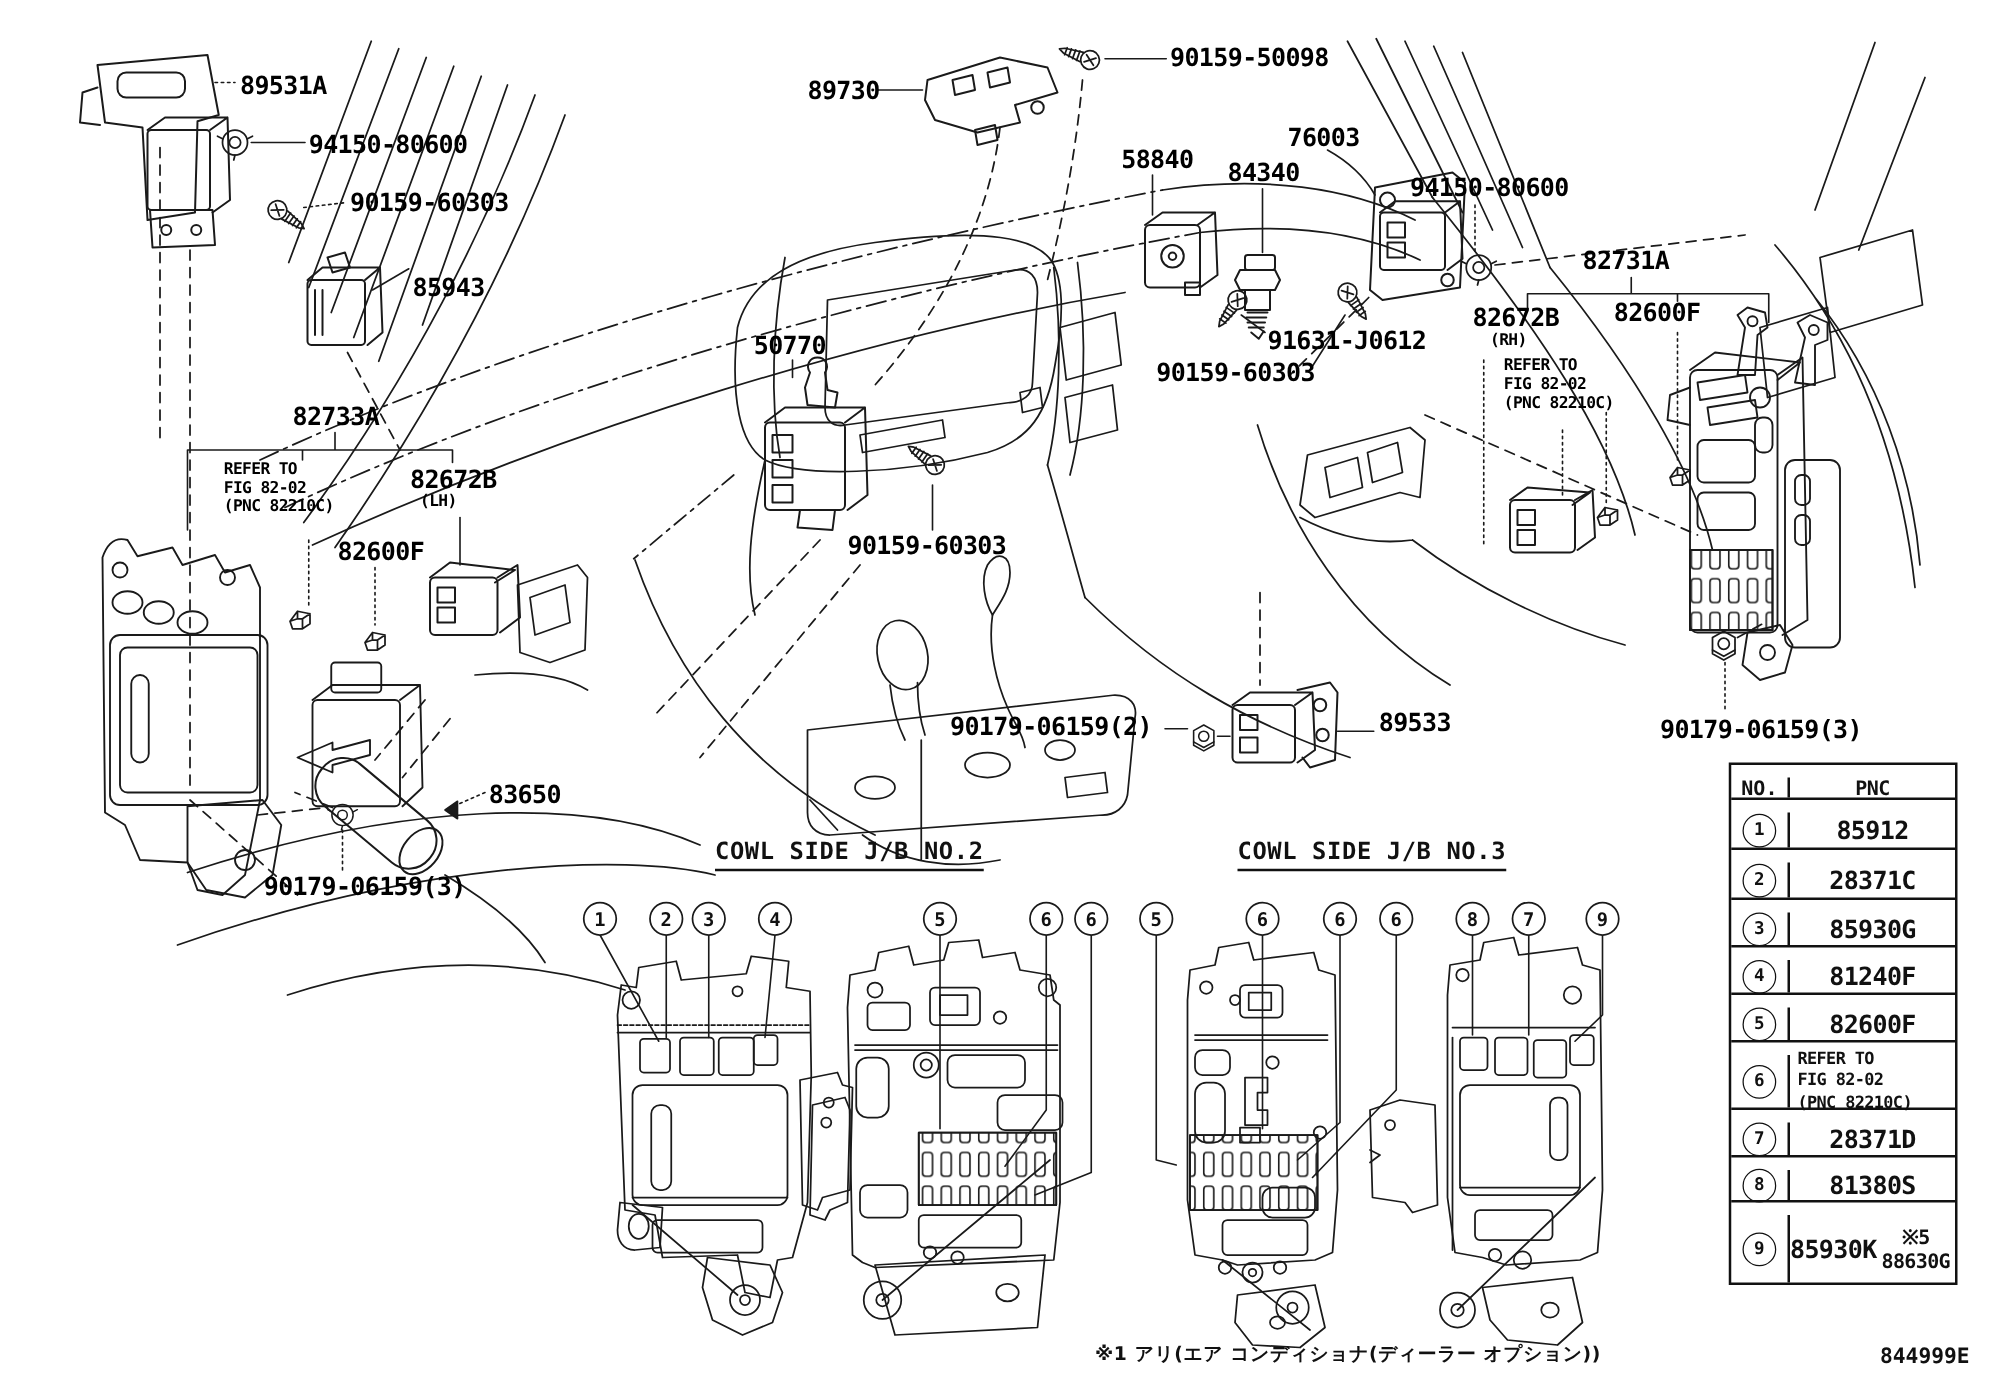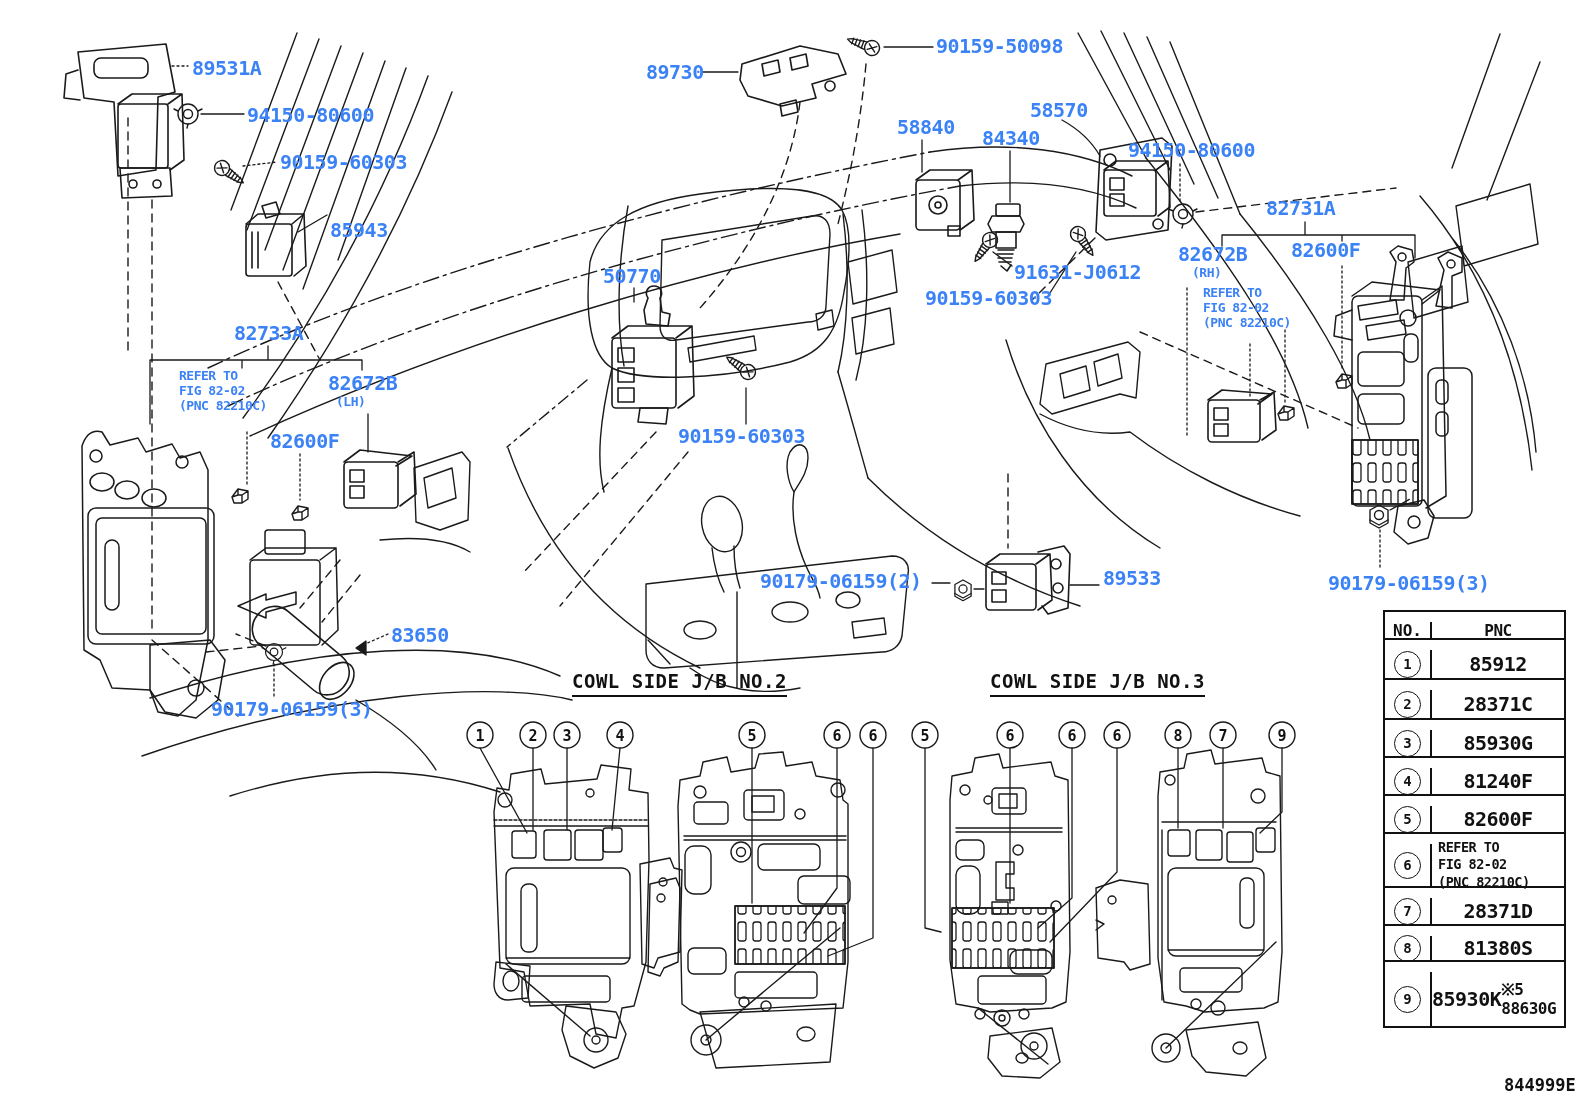--- a/index.html
+++ b/index.html
@@ -1,33 +1,33 @@
 <!DOCTYPE html>
 <html><head>
 <meta charset="utf-8">
 <style>
   html,body{margin:0;padding:0;background:#fff;}
   #stage{position:relative;width:1592px;height:1099px;background:#fff;overflow:hidden;
          font-family:"DejaVu Sans Mono",monospace;color:#111;}
   #art{position:absolute;left:0;top:0;}
-  .lbl{position:absolute;font:bold 20px "DejaVu Sans Mono",monospace;color:#3b82f6;
+  .lbl{position:absolute;font:bold 20px "DejaVu Sans Mono",monospace;color:#000000;
        white-space:pre-line;line-height:1.05;letter-spacing:-0.5px;}
   .lbl.sm{font-size:13px;line-height:1.14;letter-spacing:-0.5px;}
   .sec-title{position:absolute;font:bold 19px "DejaVu Sans Mono",monospace;letter-spacing:0.5px;
        border-bottom:2px solid #111;padding-bottom:3px;white-space:nowrap;}
   .footnote{position:absolute;font:bold 15px "DejaVu Sans",sans-serif;letter-spacing:0.5px;}
   .doccode{position:absolute;font:bold 17px "DejaVu Sans Mono",monospace;}
   
   .pnc-table{position:absolute;left:1383px;top:610px;width:179px;border:2.5px solid #111;
        background:#fff;}
   .tr{display:flex;border-bottom:2px solid #111;align-items:center;}
   .tr:last-child{border-bottom:none;}
   .td{display:flex;align-items:center;justify-content:center;margin-top:10px;}
   .td.no{width:45px;flex:0 0 45px;border-right:2px solid #111;align-self:stretch;}
-  .td.pnc{flex:1;font:bold 20px "DejaVu Sans Mono",monospace;letter-spacing:-0.5px;}
+  .td.pnc{flex:1;font:bold 20px "DejaVu Sans Mono",monospace;letter-spacing:-0.5px;text-align:center;}
   .tr.th .td{font:bold 16px "DejaVu Sans Mono",monospace;}
   .cnum{display:inline-flex;align-items:center;justify-content:center;width:25px;height:25px;
        border:1.7px solid #111;border-radius:50%;font:bold 14px "DejaVu Sans Mono",monospace;}
   .td.pnc.multi{font:bold 13.5px "DejaVu Sans Mono",monospace;white-space:pre-line;line-height:1.3;
        justify-content:flex-start;padding-left:6px;text-align:left;}
   .td.pnc.two{flex-direction:row;line-height:1.2;}
   .td.pnc.two .pnc2{font-size:16px;}
 </style>
 </head>
 <body>
@@ -482,21 +482,21 @@
 (PNC 82210C)</div>
   <div class="lbl" style="left:328px;top:373px">82672B</div>
   <div class="lbl sm" style="left:336px;top:395px">(LH)</div>
   <div class="lbl" style="left:270px;top:431px">82600F</div>
   <div class="lbl" style="left:391px;top:625px">83650</div>
   <div class="lbl" style="left:211px;top:699px">90179-06159(3)</div>
   <div class="lbl" style="left:646px;top:62px">89730</div>
   <div class="lbl" style="left:936px;top:36px">90159-50098</div>
   <div class="lbl" style="left:897px;top:117px">58840</div>
   <div class="lbl" style="left:982px;top:128px">84340</div>
-  <div class="lbl" style="left:1030px;top:100px">58570</div>
+  <div class="lbl" style="left:1030px;top:100px">76003</div>
   <div class="lbl" style="left:1128px;top:140px">94150-80600</div>
   <div class="lbl" style="left:603px;top:266px">50770</div>
   <div class="lbl" style="left:1014px;top:262px">91631-J0612</div>
   <div class="lbl" style="left:925px;top:288px">90159-60303</div>
   <div class="lbl" style="left:678px;top:426px">90159-60303</div>
   <div class="lbl" style="left:1266px;top:198px">82731A</div>
   <div class="lbl" style="left:1178px;top:244px">82672B</div>
   <div class="lbl sm" style="left:1192px;top:266px">(RH)</div>
   <div class="lbl" style="left:1291px;top:240px">82600F</div>
   <div class="lbl sm" style="left:1203px;top:286px">REFER TO
@@ -568,15 +568,16 @@
       <div class="td no">
           <span class="cnum">9</span>
         </div>
       <div class="td pnc two">
         <span>85930K</span>
         <span class="pnc2">※5 88630G</span>
       </div>
     </div>
   </div>
 
+  <div class="footnote" style="left:876px;top:1074px">※1 アリ(エア コンディショナ(ディーラー オプション))</div>
   <div class="doccode" style="left:1504px;top:1075px">844999E</div>
 
 </div>
 
 </body></html>

